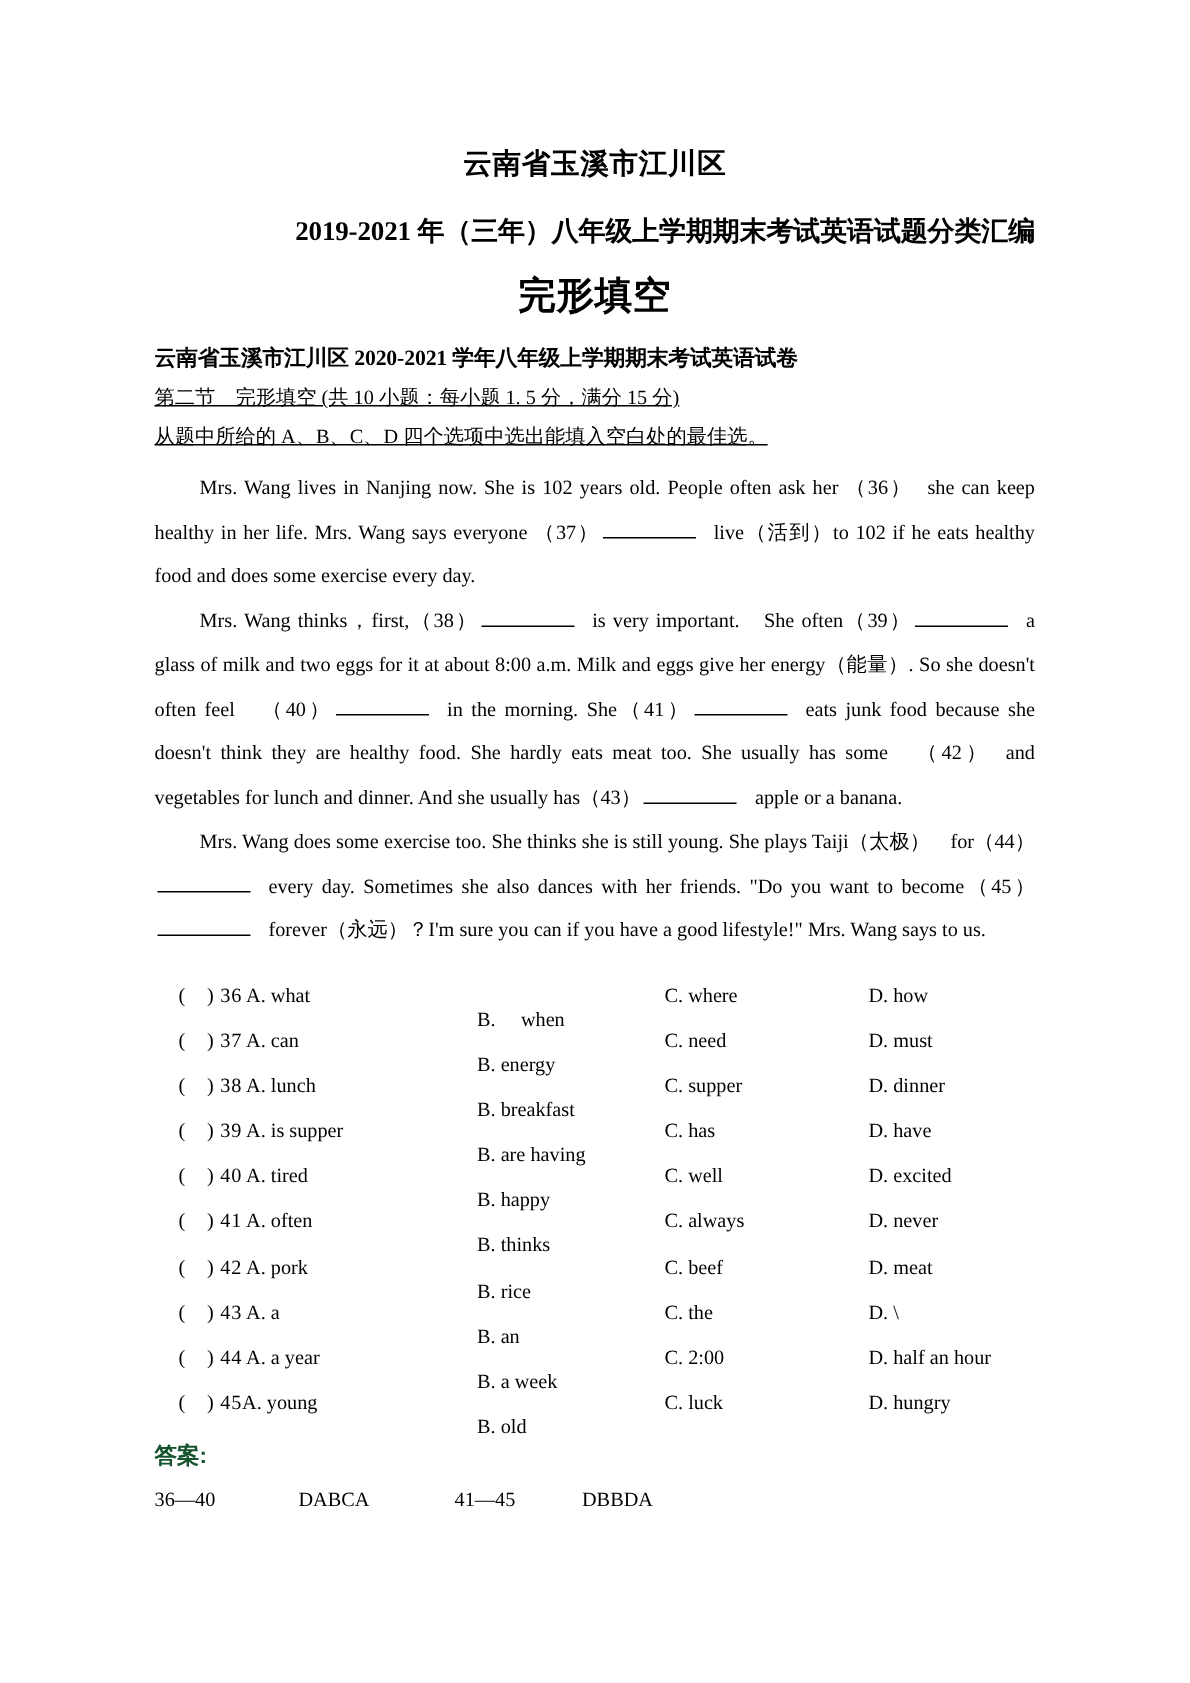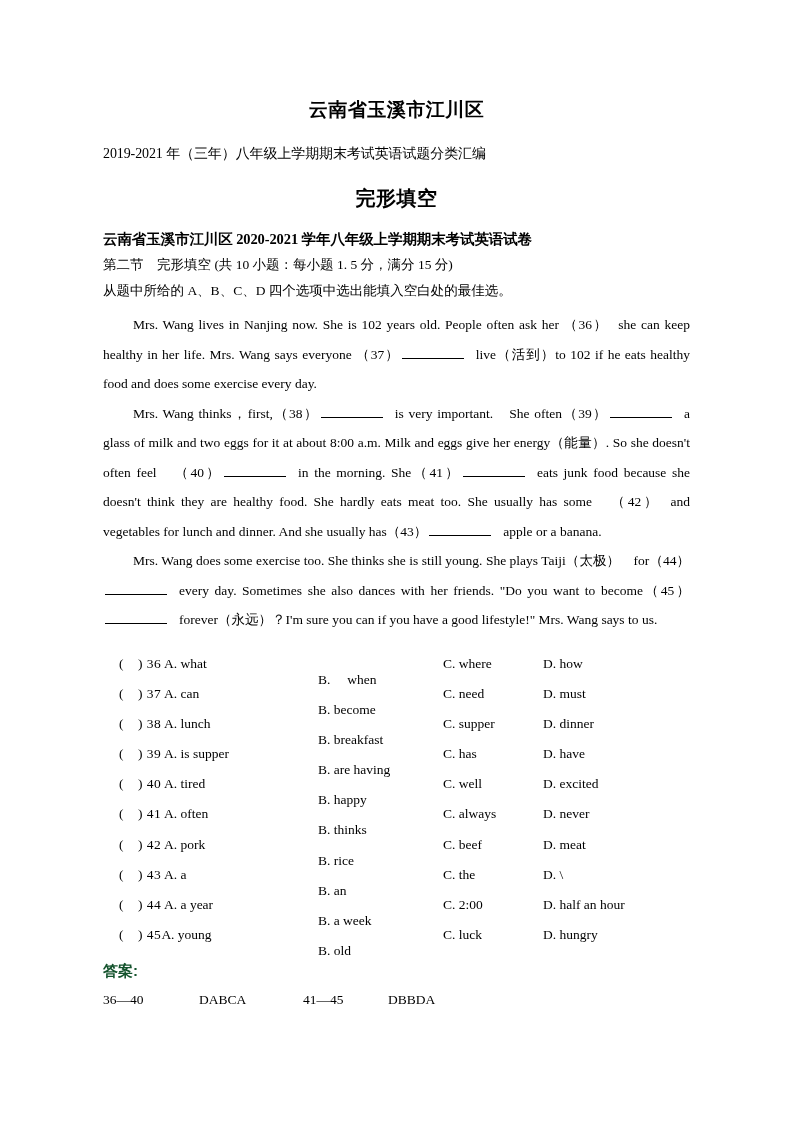--- a/index.html
+++ b/index.html
@@ -30,29 +30,29 @@
   }
   .doc-title {
     font-size: 19px;
     font-weight: bold;
     text-align: center;
     line-height: 44px;
     letter-spacing: 0.5px;
     white-space: nowrap;
   }
   .doc-title-2 {
-    font-size: 14px;
-    font-weight: normal;
-    text-align: left;
+    font-size: 18px;
+    font-weight: bold;
+    text-align: right;
     line-height: 44px;
     letter-spacing: -0.1px;
     white-space: nowrap;
   }
   .doc-title-3 {
-    font-size: 20px;
+    font-size: 25px;
     font-weight: bold;
     text-align: center;
     line-height: 44px;
     letter-spacing: 0.5px;
   }
   .subtitle-green {
     color: #000000;
     font-size: 14.5px;
     font-weight: bold;
     text-align: left;
@@ -61,20 +61,21 @@
     letter-spacing: -0.1px;
     white-space: nowrap;
   }
 
   
   .instr {
     font-size: 13.5px;
     line-height: 26px;
     text-align: left;
     white-space: nowrap;
+    text-decoration: underline;
   }
 
   
   .passage {
     margin-top: 6px;
   }
   .para {
     font-size: 13.5px;
     line-height: 29.5px;
     text-align: justify;
@@ -119,21 +120,21 @@
     left: 215px;
     top: 16px;
   }
   .opt-c {
     position: absolute;
     left: 340px;
     top: 0;
   }
   .opt-d {
     position: absolute;
-    left: 440px;
+    left: 476px;
     top: 0;
     text-align: center;
   }
   .paren {
     letter-spacing: 0.5px;
   }
 
   
   .answers-head {
     color: #14532d;
@@ -185,21 +186,21 @@
 
     <div class="opt-row">
       <span class="opt-a"><span class="paren">(　) 36</span> <span>A. what</span></span>
       <span class="opt-b">B.　 when</span>
       <span class="opt-c">C. where</span>
       <span class="opt-d">D. how</span>
     </div>
 
     <div class="opt-row">
       <span class="opt-a"><span class="paren">(　) 37</span> <span>A. can</span></span>
-      <span class="opt-b">B. become</span>
+      <span class="opt-b">B. energy</span>
       <span class="opt-c">C. need</span>
       <span class="opt-d">D. must</span>
     </div>
 
     <div class="opt-row">
       <span class="opt-a"><span class="paren">(　) 38</span> <span>A. lunch</span></span>
       <span class="opt-b">B. breakfast</span>
       <span class="opt-c">C. supper</span>
       <span class="opt-d">D. dinner</span>
     </div>

